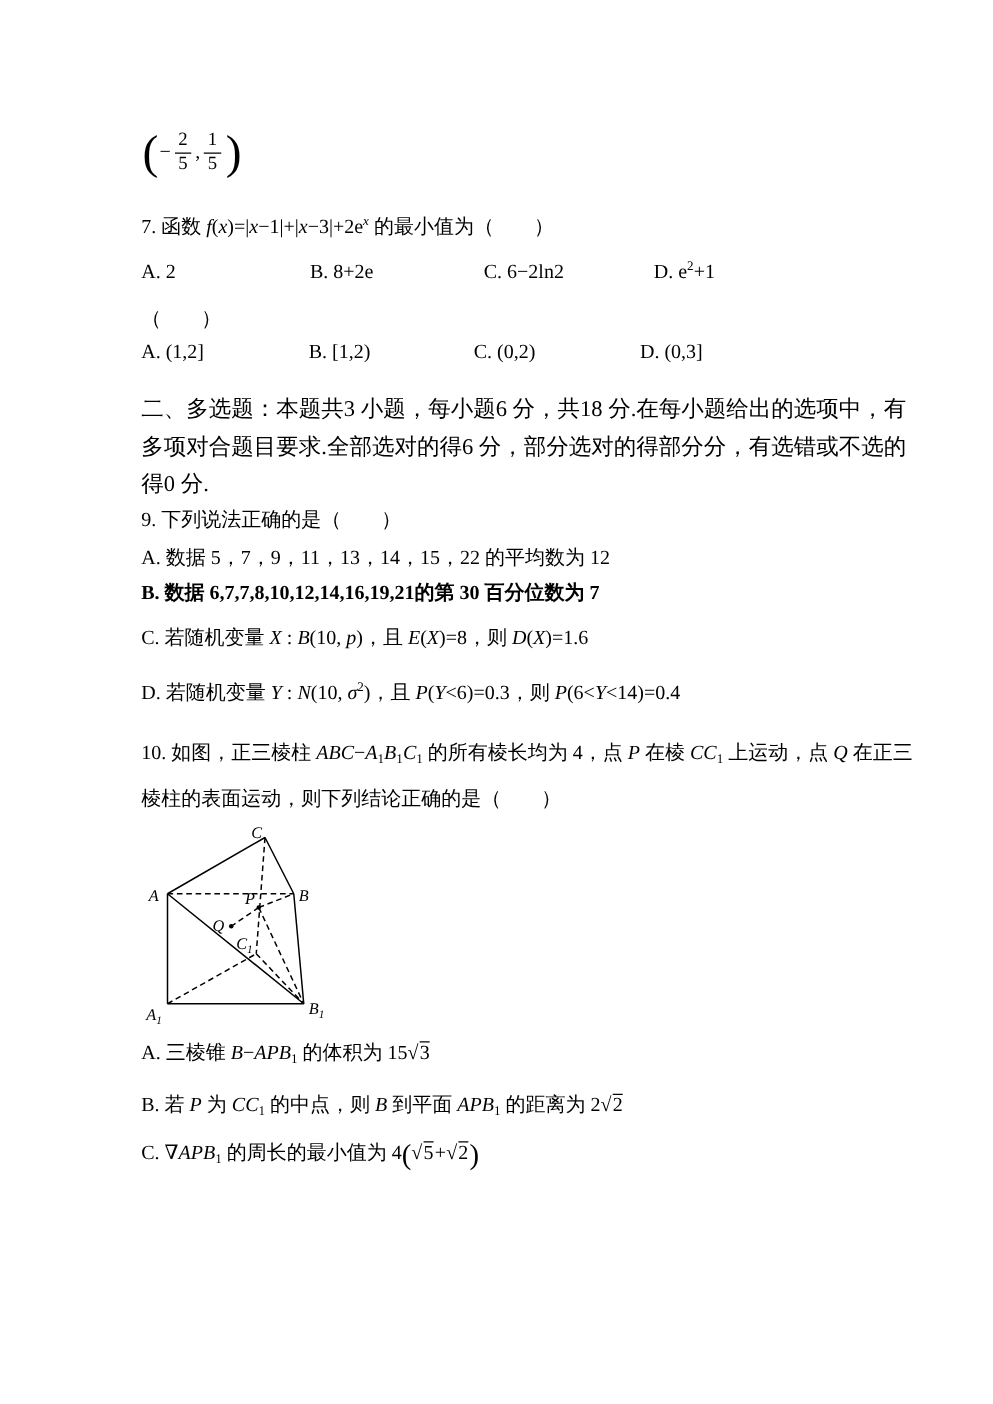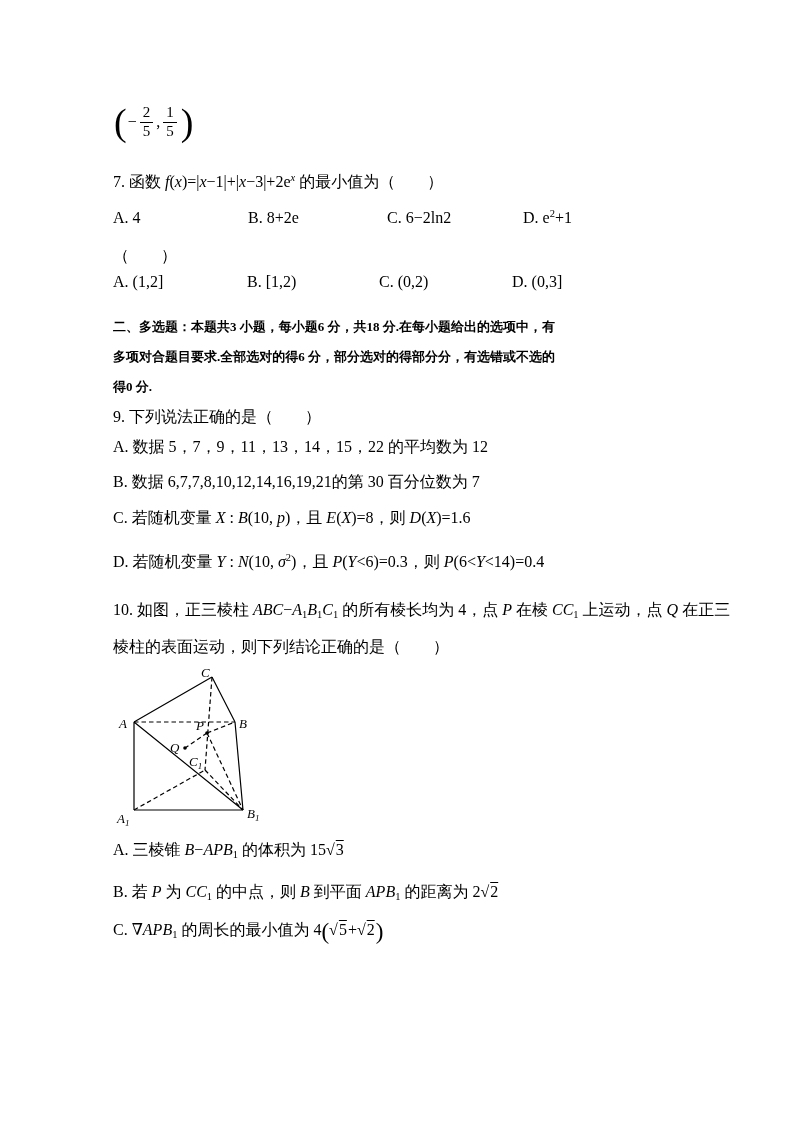--- a/index.html
+++ b/index.html
@@ -3,21 +3,21 @@
 <meta charset="utf-8">
 <style>
   html,body{margin:0;padding:0;background:#ffffff;}
   .page{
     position:relative;width:794px;height:1123px;background:#ffffff;
     box-sizing:border-box;padding:94px 88px 0 113px;overflow:hidden;
     font-family:"Liberation Serif","DejaVu Serif",serif;color:#000;
   }
   .line{position:relative;font-size:16px;line-height:24px;white-space:nowrap;}
   .expr{display:flex;align-items:center;}
-  .bold{font-weight:bold;font-size:13px;line-height:30px;}
+  .bold{font-weight:normal;font-size:18px;line-height:30px;}
   .opts{height:26px;}
   .opt{position:absolute;top:0;white-space:nowrap;}
   .i{font-style:italic;}
   .sup{font-size:10.5px;vertical-align:6px;line-height:0;}
   .supi{font-size:10.5px;vertical-align:6px;line-height:0;font-style:italic;}
   .sub{font-size:10.5px;vertical-align:-3px;line-height:0;}
   .rad{text-decoration:overline;padding:0 1px;}
   .tall{font-size:38px;font-weight:400;line-height:0;vertical-align:middle;margin:0 1px;}
   .tall2{font-size:23px;line-height:0;vertical-align:-4px;}
   .frac{display:inline-block;text-align:center;vertical-align:middle;font-size:15px;line-height:1.15;margin:0 3px;}
@@ -39,38 +39,38 @@
         </span>
         <span>,</span>
         <span class="frac">
           <span class="num">1</span>
           <span class="den">5</span>
         </span>
         <span class="tall">)</span>
       </div>
       <div class="line" style="margin-top: 20px;"><span>7. 函数 </span><span class="i">f</span><span>(</span><span class="i">x</span><span>)</span><span>=</span><span>|</span><span class="i">x</span><span>−1|+|</span><span class="i">x</span><span>−3|+2e</span><span class="supi">x</span><span> 的最小值为（　　）</span></div>
       <div class="line opts" style="margin-top: 12px; height: 26px;">
-        <span class="opt" style="left: 0px;"><span>A. 4</span></span>
+        <span class="opt" style="left: 0px;"><span>A. 2</span></span>
         <span class="opt" style="left: 135px;"><span>B. 8+2e</span></span>
         <span class="opt" style="left: 274px;"><span>C. 6−2ln2</span></span>
         <span class="opt" style="left: 410px;"><span>D. e</span><span class="sup">2</span><span>+1</span></span>
       </div>
       <div class="line" style="margin-top: 12px;"><span>（　　）</span></div>
       <div class="line opts" style="margin-top: 2px; height: 26px;">
         <span class="opt" style="left: 0px;"><span>A. (1,2]</span></span>
         <span class="opt" style="left: 134px;"><span>B. [1,2)</span></span>
         <span class="opt" style="left: 266px;"><span>C. (0,2)</span></span>
         <span class="opt" style="left: 399px;"><span>D. (0,3]</span></span>
       </div>
       <div class="line bold" style="margin-top: 16px;"><span>二、多选题：本题共3 小题，每小题6 分，共18 分.在每小题给出的选项中，有</span></div>
       <div class="line bold"><span>多项对合题目要求.全部选对的得6 分，部分选对的得部分分，有选错或不选的</span></div>
       <div class="line bold"><span>得0 分.</span></div>
       <div class="line" style="margin-top: 3px;"><span>9. 下列说法正确的是（　　）</span></div>
       <div class="line" style="margin-top: 6px;"><span>A. 数据 5，7，9，11，13，14，15，22 的平均数为 12</span></div>
-      <div class="line" style="margin-top: 11px;"><span>B. 数据 6,7,7,8,10,12,14,16,19,21的第 30 百分位数为 7</span></div>
+      <div class="line" style="margin-top: 4px; font-weight: bold;"><span>B. 数据 6,7,7,8,10,12,14,16,19,21的第 30 百分位数为 7</span></div>
       <div class="line" style="margin-top: 12px; height: 26px;"><span>C. 若随机变量 </span><span class="i">X</span><span> : </span><span class="i">B</span><span>(10, </span><span class="i">p</span><span>)</span><span>，且 </span><span class="i">E</span><span>(</span><span class="i">X</span><span>)</span><span>=8，则 </span><span class="i">D</span><span>(</span><span class="i">X</span><span>)</span><span>=1.6</span></div>
       <div class="line" style="margin-top: 18px; height: 26px;"><span>D. 若随机变量 </span><span class="i">Y</span><span> : </span><span class="i">N</span><span>(10, </span><span class="i">σ</span><span class="sup">2</span><span>)</span><span>，且 </span><span class="i">P</span><span>(</span><span class="i">Y</span><span>&lt;6)=0.3，则 </span><span class="i">P</span><span>(6&lt;</span><span class="i">Y</span><span>&lt;14)=0.4</span></div>
       <div class="line" style="margin-top: 22px; height: 26px;"><span>10. 如图，正三棱柱 </span><span class="i">ABC</span><span>−</span><span class="i">A</span><span class="sub">1</span><span class="i">B</span><span class="sub">1</span><span class="i">C</span><span class="sub">1</span><span> 的所有棱长均为 4，点 </span><span class="i">P</span><span> 在棱 </span><span class="i">CC</span><span class="sub">1</span><span> 上运动，点 </span><span class="i">Q</span><span> 在正三</span></div>
       <div class="line" style="margin-top: 11px;"><span>棱柱的表面运动，则下列结论正确的是（　　）</span></div>
       <div class="line" style="margin-top: 7px; height: 164px;">
   <svg width="152" height="164" viewBox="0 0 152 164">
     <g stroke="#000" stroke-width="1.2" fill="none">
       <path d="M99,11 L21,56 M99,11 L122,56 M21,56 L21,144 M122,56 L130,144 M21,144 L130,144 M21,56 L130,144"></path>
       <g stroke-dasharray="4.5 3">
         <path d="M21,56 L122,56"></path>

